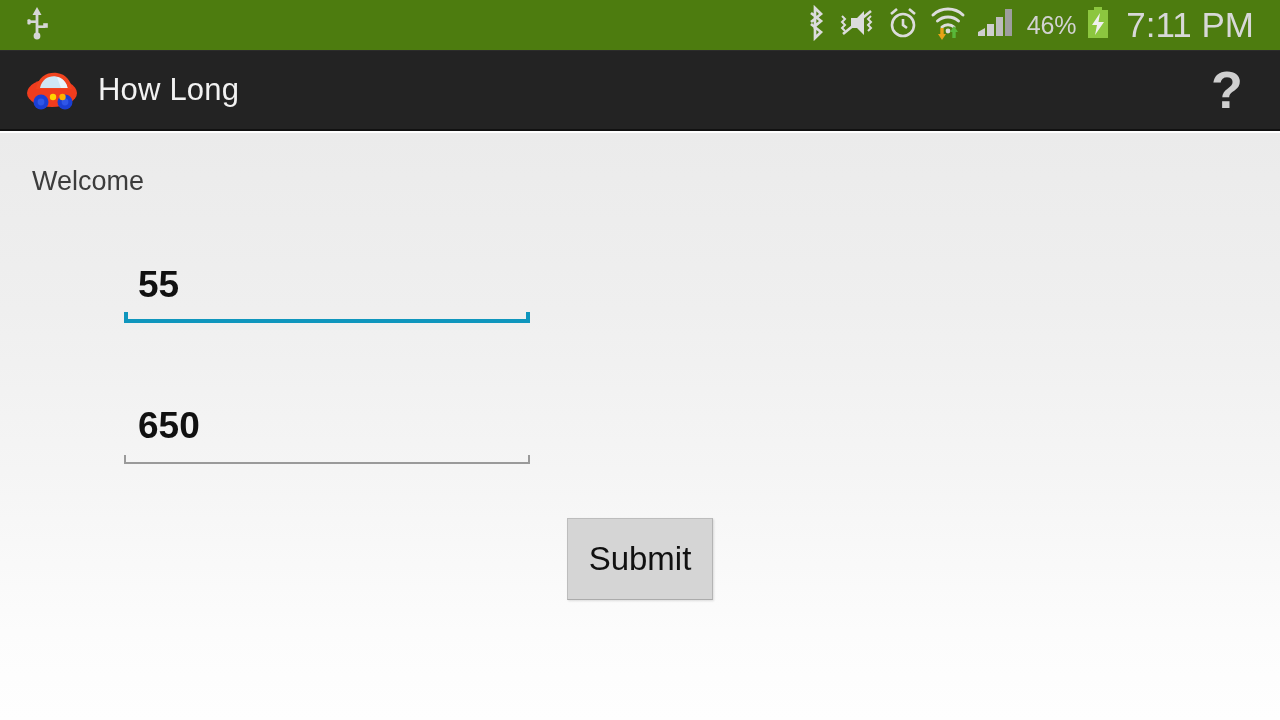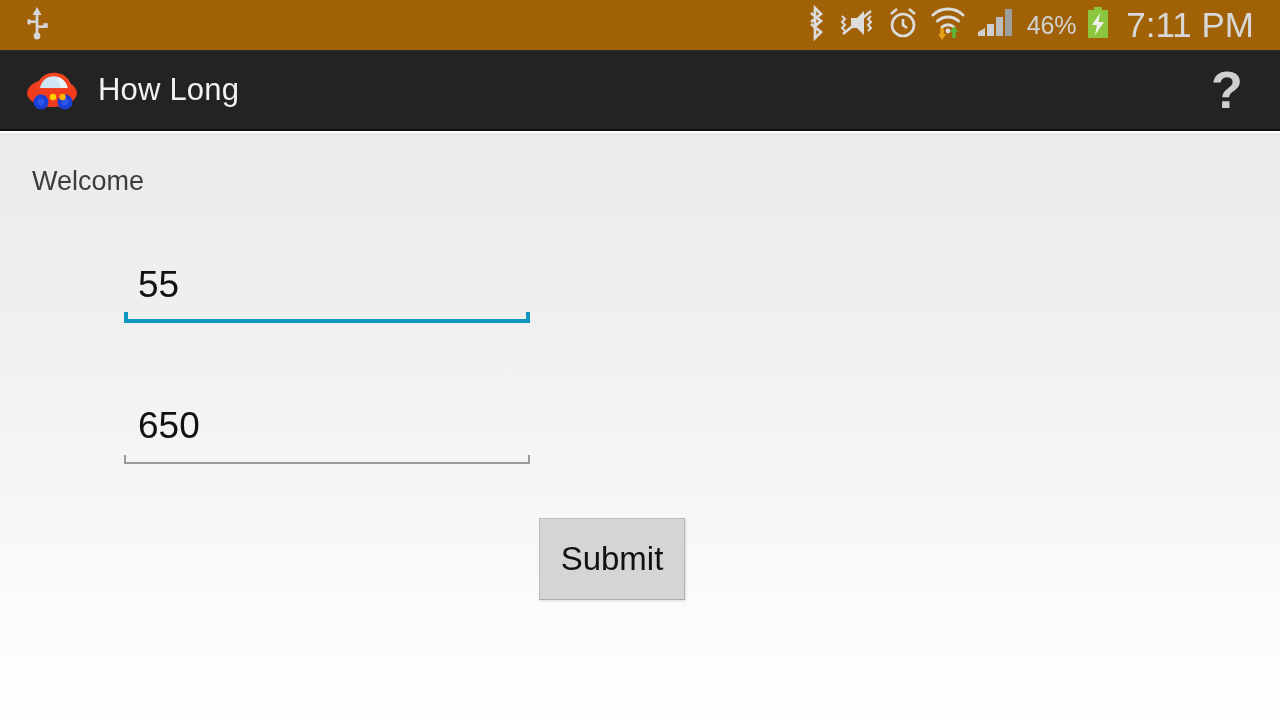--- a/index.html
+++ b/index.html
@@ -19,21 +19,21 @@
     height: 720px;
     overflow: hidden;
   }
 
   
   #status-bar {
     position: absolute;
     left: 0; top: 0;
     width: 1280px;
     height: 50px;
-    background: #a16207;
+    background: #4d7c0f;
     display: flex;
     align-items: center;
     box-sizing: border-box;
     padding: 0 10px 0 22px;
   }
   #status-left {
     display: flex;
     align-items: center;
   }
   #status-right {
@@ -129,20 +129,21 @@
   #field-2 { top: 269px; }
 
   .field-value {
     font-size: 37px;
     color: #111111;
     padding-left: 14px;
     height: 48px;
     line-height: 48px;
     white-space: nowrap;
     overflow: hidden;
+    font-weight: bold;
   }
   .field-underline {
     position: relative;
     height: 10px;
     margin-top: 4px;
   }
   .field-underline .bar {
     position: absolute;
     left: 0; bottom: 0;
     width: 100%;
@@ -158,21 +159,21 @@
   #field-1 .tick-l { left: 0; }
   #field-1 .tick-r { right: 0; }
   
   #field-2 .bar { height: 2px; background: #9a9a9a; }
   #field-2 .tick-l, #field-2 .tick-r { width: 2px; height: 9px; background: #9a9a9a; }
   #field-2 .tick-l { left: 0; }
   #field-2 .tick-r { right: 0; }
 
   #submit-button {
     position: absolute;
-    left: 539px;
+    left: 567px;
     top: 385px;
     width: 146px;
     height: 82px;
     background: #d5d5d5;
     border: 1px solid #bdbdbd;
     border-bottom-color: #ababab;
     border-right-color: #b4b4b4;
     box-sizing: border-box;
     display: flex;
     align-items: center;

